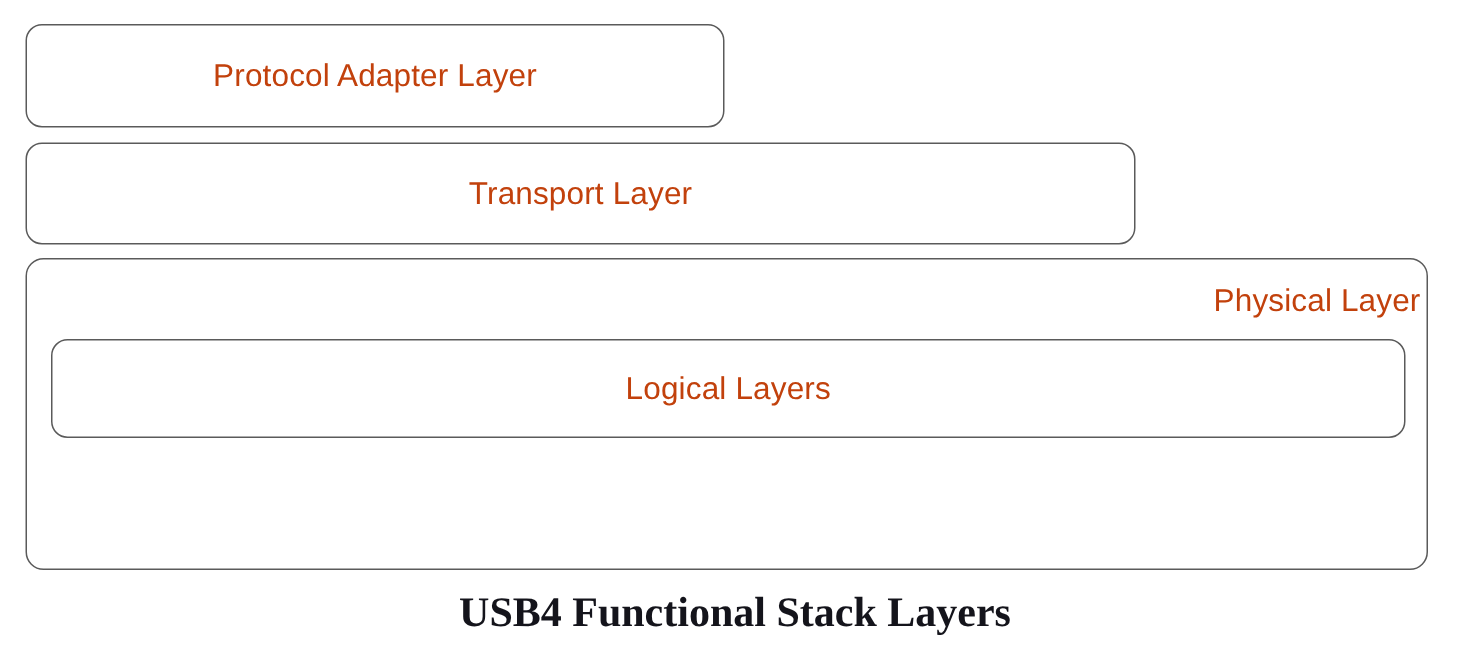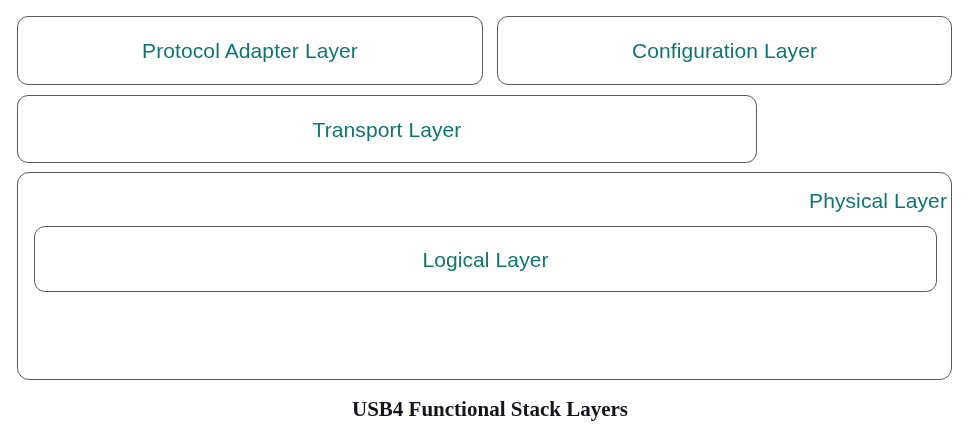--- a/index.html
+++ b/index.html
@@ -31,21 +31,21 @@
     border: 1px solid #5a5a5a;
     border-radius: 11px;
     display: flex;
     align-items: center;
     justify-content: center;
   }
 
   .layer-label {
     font-size: 21px;
     line-height: 1;
-    color: #0f766e;
+    color: #c2410c;
     letter-spacing: 0.1px;
     white-space: nowrap;
   }
 
   
   .box-protocol-adapter {
     left: 17px;
     top: 16px;
     width: 466px;
     height: 69px;
@@ -102,50 +102,47 @@
 
   
   .caption {
     position: absolute;
     left: 0;
     top: 396px;
     width: 980px;
     text-align: center;
     font-family: "Liberation Serif", serif;
     font-weight: bold;
-    font-size: 21px;
+    font-size: 28px;
     line-height: 26px;
     color: #14141b;
   }
 </style>
 </head>
 <body>
 
 <div class="diagram">
 
   <div class="layer-box box-protocol-adapter">
     <span class="layer-label">Protocol Adapter Layer</span>
   </div>
 
-  <div class="layer-box box-configuration">
-    <span class="layer-label">Configuration Layer</span>
-  </div>
 
   <div class="layer-box box-transport">
     <span class="layer-label">Transport Layer</span>
   </div>
 
   <div class="layer-box box-physical">
 
     <div class="physical-label-row">
       <span class="layer-label">Physical Layer</span>
     </div>
 
     <div class="layer-box box-logical">
-      <span class="layer-label">Logical Layer</span>
+      <span class="layer-label">Logical Layers</span>
     </div>
 
 
   </div>
 
   <div class="caption">USB4 Functional Stack Layers</div>
 
 </div>
 
 </body></html>

